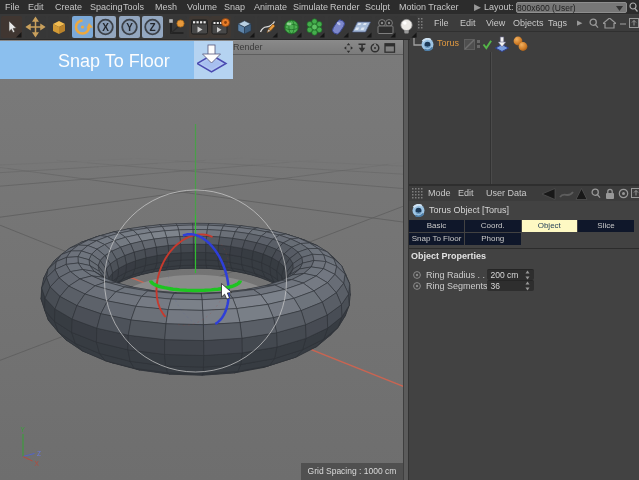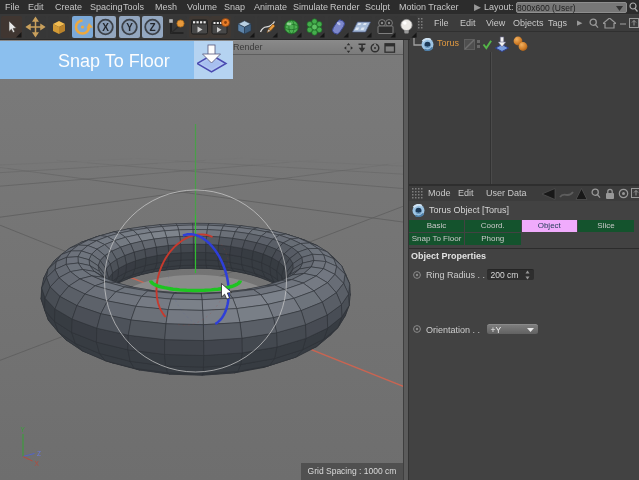--- a/index.html
+++ b/index.html
@@ -15,22 +15,22 @@
   font-size:8.5px;color:#dadada;text-align:center;line-height:17px}
 #banner{left:0;top:41px;width:233px;height:38px;z-index:40}
 #banner .bar{position:absolute;left:0;top:0;width:194px;height:38px;background:#8bbfee}
 #banner .txt{position:absolute;left:58px;top:10px;font-size:18px;color:#fdfdfd;letter-spacing:0px}
 #banner .tilebx{position:absolute;left:194px;top:0;width:39px;height:38px;background:#b5d3f1}
 #splitter{left:403px;top:40px;width:6px;height:440px;background:#5b5b5b;border-left:1px solid #3f3f3f;border-right:1px solid #333;z-index:4}
 #rpanel{left:409px;top:14px;width:230px;height:466px;background:#3e3e3e;z-index:10}
 .mrow{position:absolute;left:0;width:230px;height:16px}
 .mrow .mt{position:absolute;top:0;height:16px;line-height:16px;font-size:9px;color:#c8c8c8}
 #omdivider{position:absolute;left:81px;top:38px;width:2px;height:132px;border-left:1px solid #323232;border-right:1px solid #4a4a4a}
-.tab{position:absolute;height:12px;background:#14532d;color:#c9c9c9;font-size:8px;text-align:center;line-height:12px;white-space:nowrap;overflow:hidden}
-.tab.active{background:#f0abfc;color:#1e3a55}
+.tab{position:absolute;height:12px;background:#0f172a;color:#c9c9c9;font-size:8px;text-align:center;line-height:12px;white-space:nowrap;overflow:hidden}
+.tab.active{background:#fef9c3;color:#1e3a55}
 .prow{position:absolute;left:0;width:230px;height:14px;font-size:9px;color:#cdcdcd}
 .pbox{position:absolute;left:77.5px;width:47px;height:10.5px;background:#2e2e2e;border-radius:2px;
   border-top:1px solid #252525;color:#d8d8d8;font-size:8.5px;line-height:10px;padding-left:4px}
 .spin{position:absolute;right:3px;top:0;width:7px;height:10px}
 </style></head><body>
 
 <div class="abs" id="menubar">
   <span class="mi" style="left:5px">File</span>
   <span class="mi" style="left:28px">Edit</span>
   <span class="mi" style="left:55px">Create</span>
@@ -1183,24 +1183,25 @@
       <svg style="position:absolute;left:3.5px;top:1.5px" width="8" height="8">
         <circle cx="4" cy="4" r="3.4" fill="none" stroke="#8a8a8a" stroke-width="1"></circle>
         <circle cx="4" cy="4" r="1.2" fill="#8a8a8a"></circle>
       </svg>
       <span style="position:absolute;left:17px;top:1px">Ring Radius . .</span>
       <div class="pbox">200 cm<svg class="spin" width="5" height="10" style="right:2px">
           <polygon points="2.5,0.5 4.5,3.5 0.5,3.5" fill="#989898"></polygon>
           <polygon points="2.5,9.5 4.5,6.5 0.5,6.5" fill="#989898"></polygon>
         </svg></div>
     </div>
-    <div class="prow" style="top:309.5px">
+    <div class="prow" style="top:266px">
       <svg style="position:absolute;left:3.5px;top:1.5px" width="8" height="8">
         <circle cx="4" cy="4" r="3.4" fill="none" stroke="#8a8a8a" stroke-width="1"></circle>
         <circle cx="4" cy="4" r="1.2" fill="#8a8a8a"></circle>
       </svg>
-      <span style="position:absolute;left:17px;top:1px">Orientation . .</span>
-      <div class="pbox" style="width:51px;background:linear-gradient(#7d7d7d,#616161);border-top:1px solid #8a8a8a;color:#ededed;border-radius:2.5px">+Y<svg style="position:absolute;right:4px;top:3.5px" width="7" height="4">
-          <polygon points="0,0 7,0 3.5,4" fill="#e8e8e8"></polygon>
+      <span style="position:absolute;left:17px;top:1px">Ring Segments</span>
+      <div class="pbox">36<svg class="spin" width="5" height="10" style="right:2px">
+          <polygon points="2.5,0.5 4.5,3.5 0.5,3.5" fill="#989898"></polygon>
+          <polygon points="2.5,9.5 4.5,6.5 0.5,6.5" fill="#989898"></polygon>
         </svg></div>
     </div>
 
 </div>
 
 </body></html>

